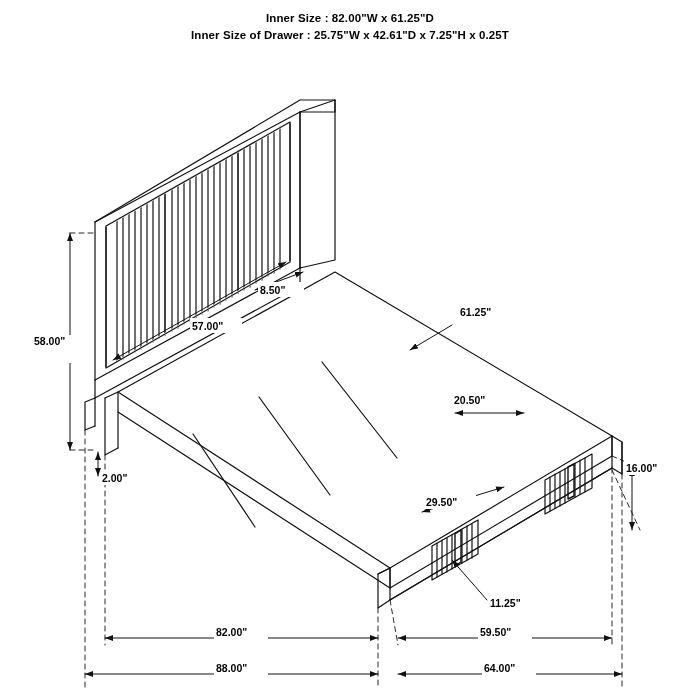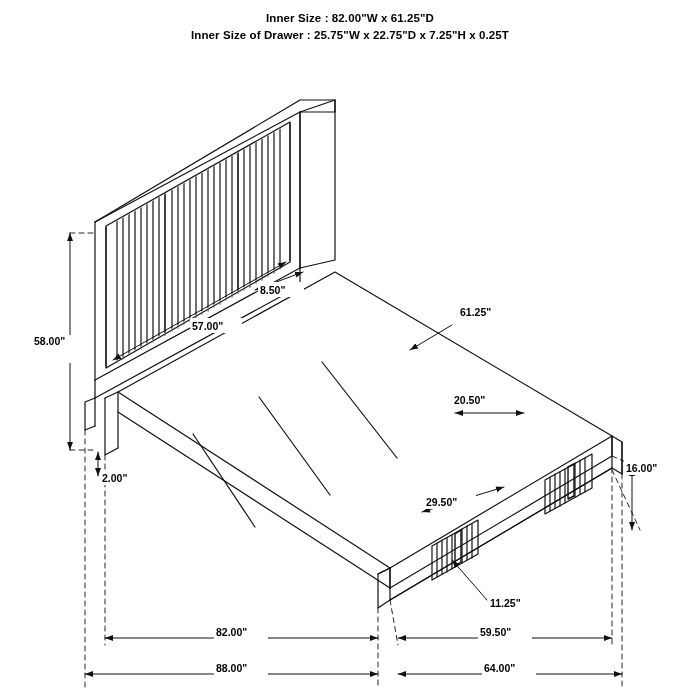--- a/index.html
+++ b/index.html
@@ -42,21 +42,21 @@
     fill: #000;
   }
 </style>
 </head>
 <body>
 
 <div id="root">
 
   <div class="hdr">
     <div>Inner Size : 82.00"W x 61.25"D</div>
-    <div>Inner Size of Drawer : 25.75"W x 22.75"D x 7.25"H x 0.25T</div>
+    <div>Inner Size of Drawer : 25.75"W x 42.61"D x 7.25"H x 0.25T</div>
   </div>
 
   <svg id="dwg" viewBox="0 0 700 700">
     <g fill="none" stroke="#111" stroke-width="1.2" stroke-linejoin="round" stroke-linecap="round">
 
       <g>
 
         <path d="M95,222 L300,100 L335,100 L335,112 L300,112 L300,268"></path>
         <path d="M95,222 L95,380"></path>
         <path d="M95,222 L300,112"></path>

